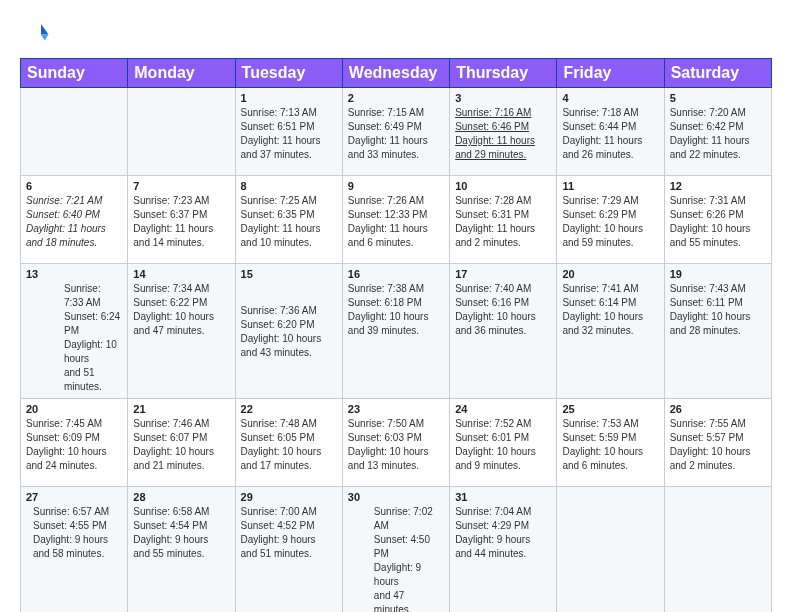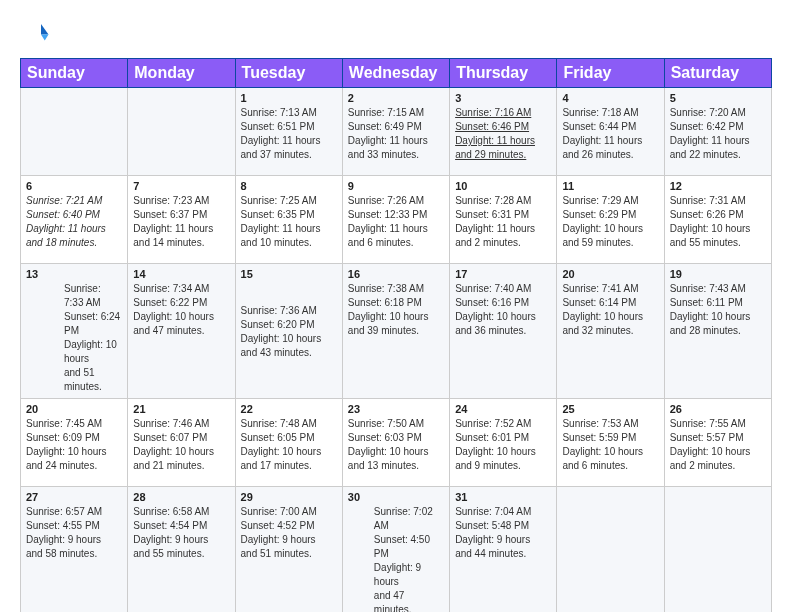--- a/index.html
+++ b/index.html
@@ -325,21 +325,21 @@
             <span class="day-num">26</span>
             <div class="day-info" style="white-space: pre-line;">Sunrise: 7:55 AM
 Sunset: 5:57 PM
 Daylight: 10 hours
 and 2 minutes.</div>
           </td>
         </tr>
         <tr>
           <td>
             <span class="day-num">27</span>
-            <div class="day-info" style="white-space: pre-line;">Sunrise: 6:57 AM
+            <div class="day-info" style="white-space: pre-line; margin-left: 7px;">Sunrise: 6:57 AM
 Sunset: 4:55 PM
 Daylight: 9 hours
 and 58 minutes.</div>
           </td>
           <td>
             <span class="day-num">28</span>
             <div class="day-info" style="white-space: pre-line;">Sunrise: 6:58 AM
 Sunset: 4:54 PM
 Daylight: 9 hours
 and 55 minutes.</div>
@@ -354,21 +354,21 @@
           <td>
             <span class="day-num">30</span>
             <div class="day-info" style="white-space: pre-line; margin-left: 26px;">Sunrise: 7:02 AM
 Sunset: 4:50 PM
 Daylight: 9 hours
 and 47 minutes.</div>
           </td>
           <td>
             <span class="day-num">31</span>
             <div class="day-info" style="white-space: pre-line;">Sunrise: 7:04 AM
-Sunset: 5:48 PM
+Sunset: 4:29 PM
 Daylight: 9 hours
 and 44 minutes.</div>
           </td>
           <td class="empty"></td>
           <td class="empty"></td>
         </tr>
       </tbody>
   </table>
 </div>
 

